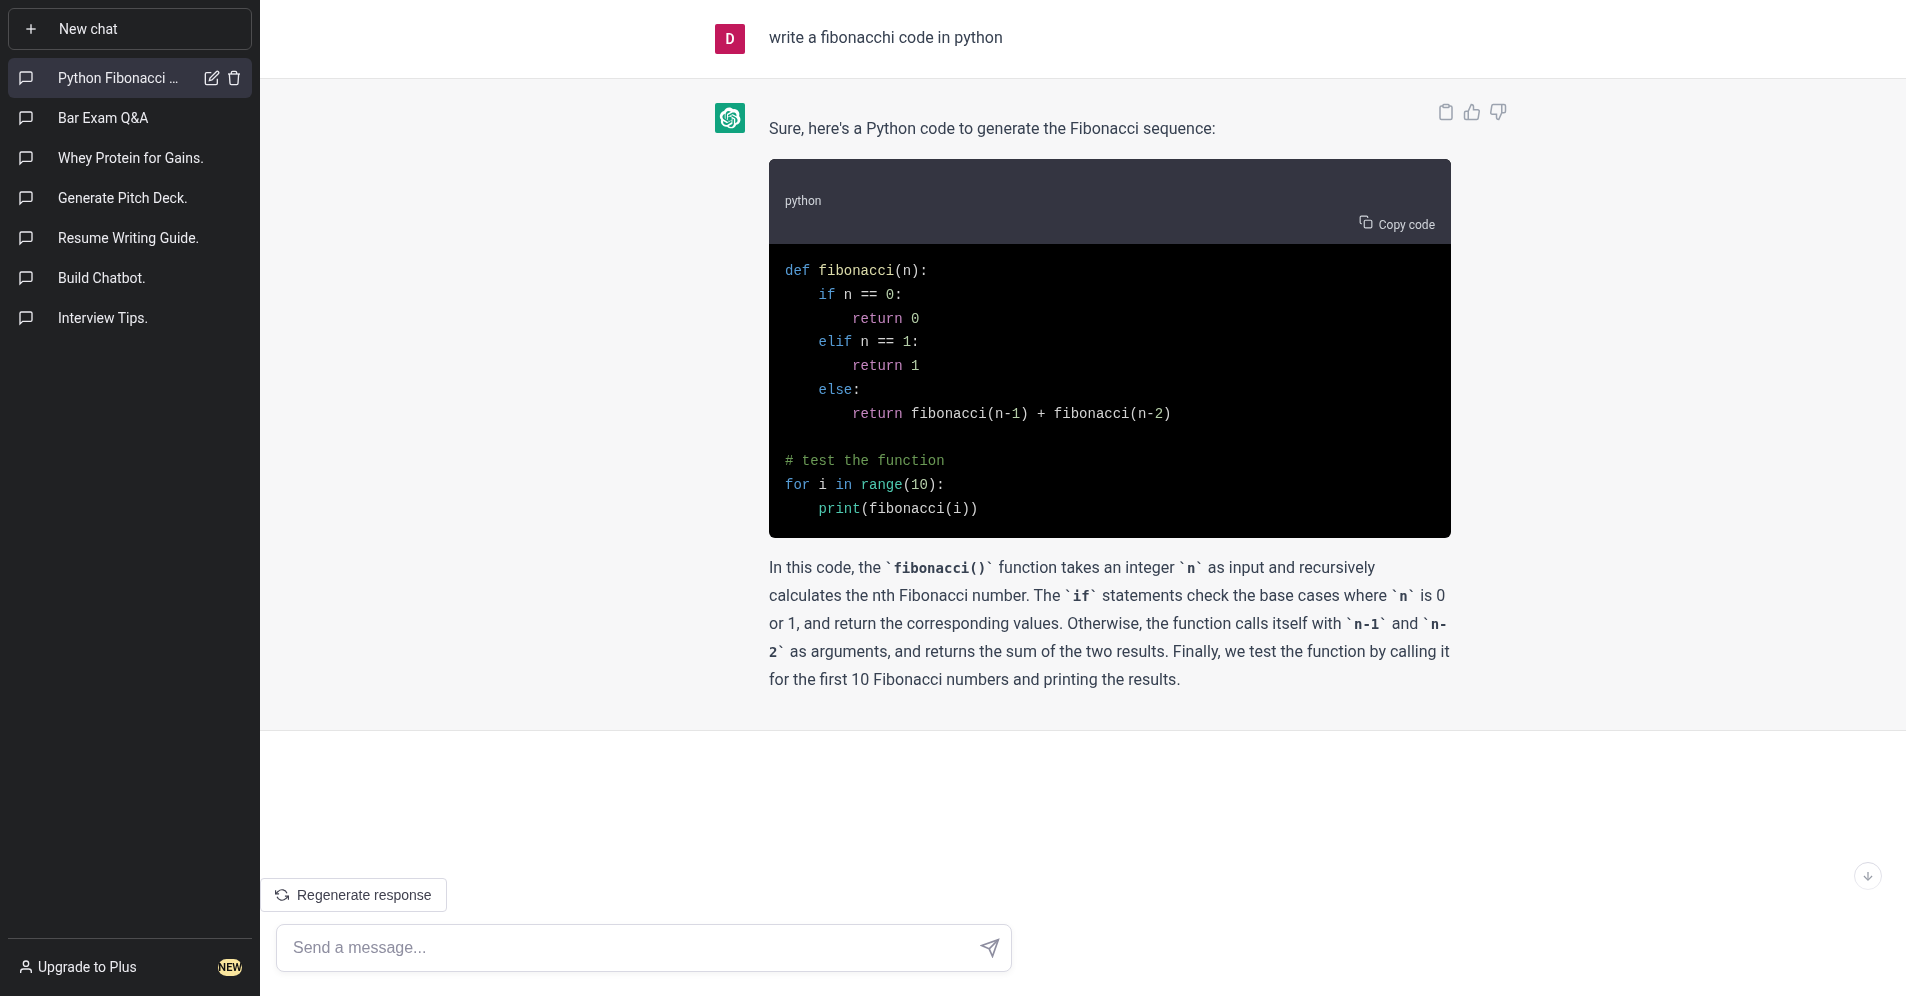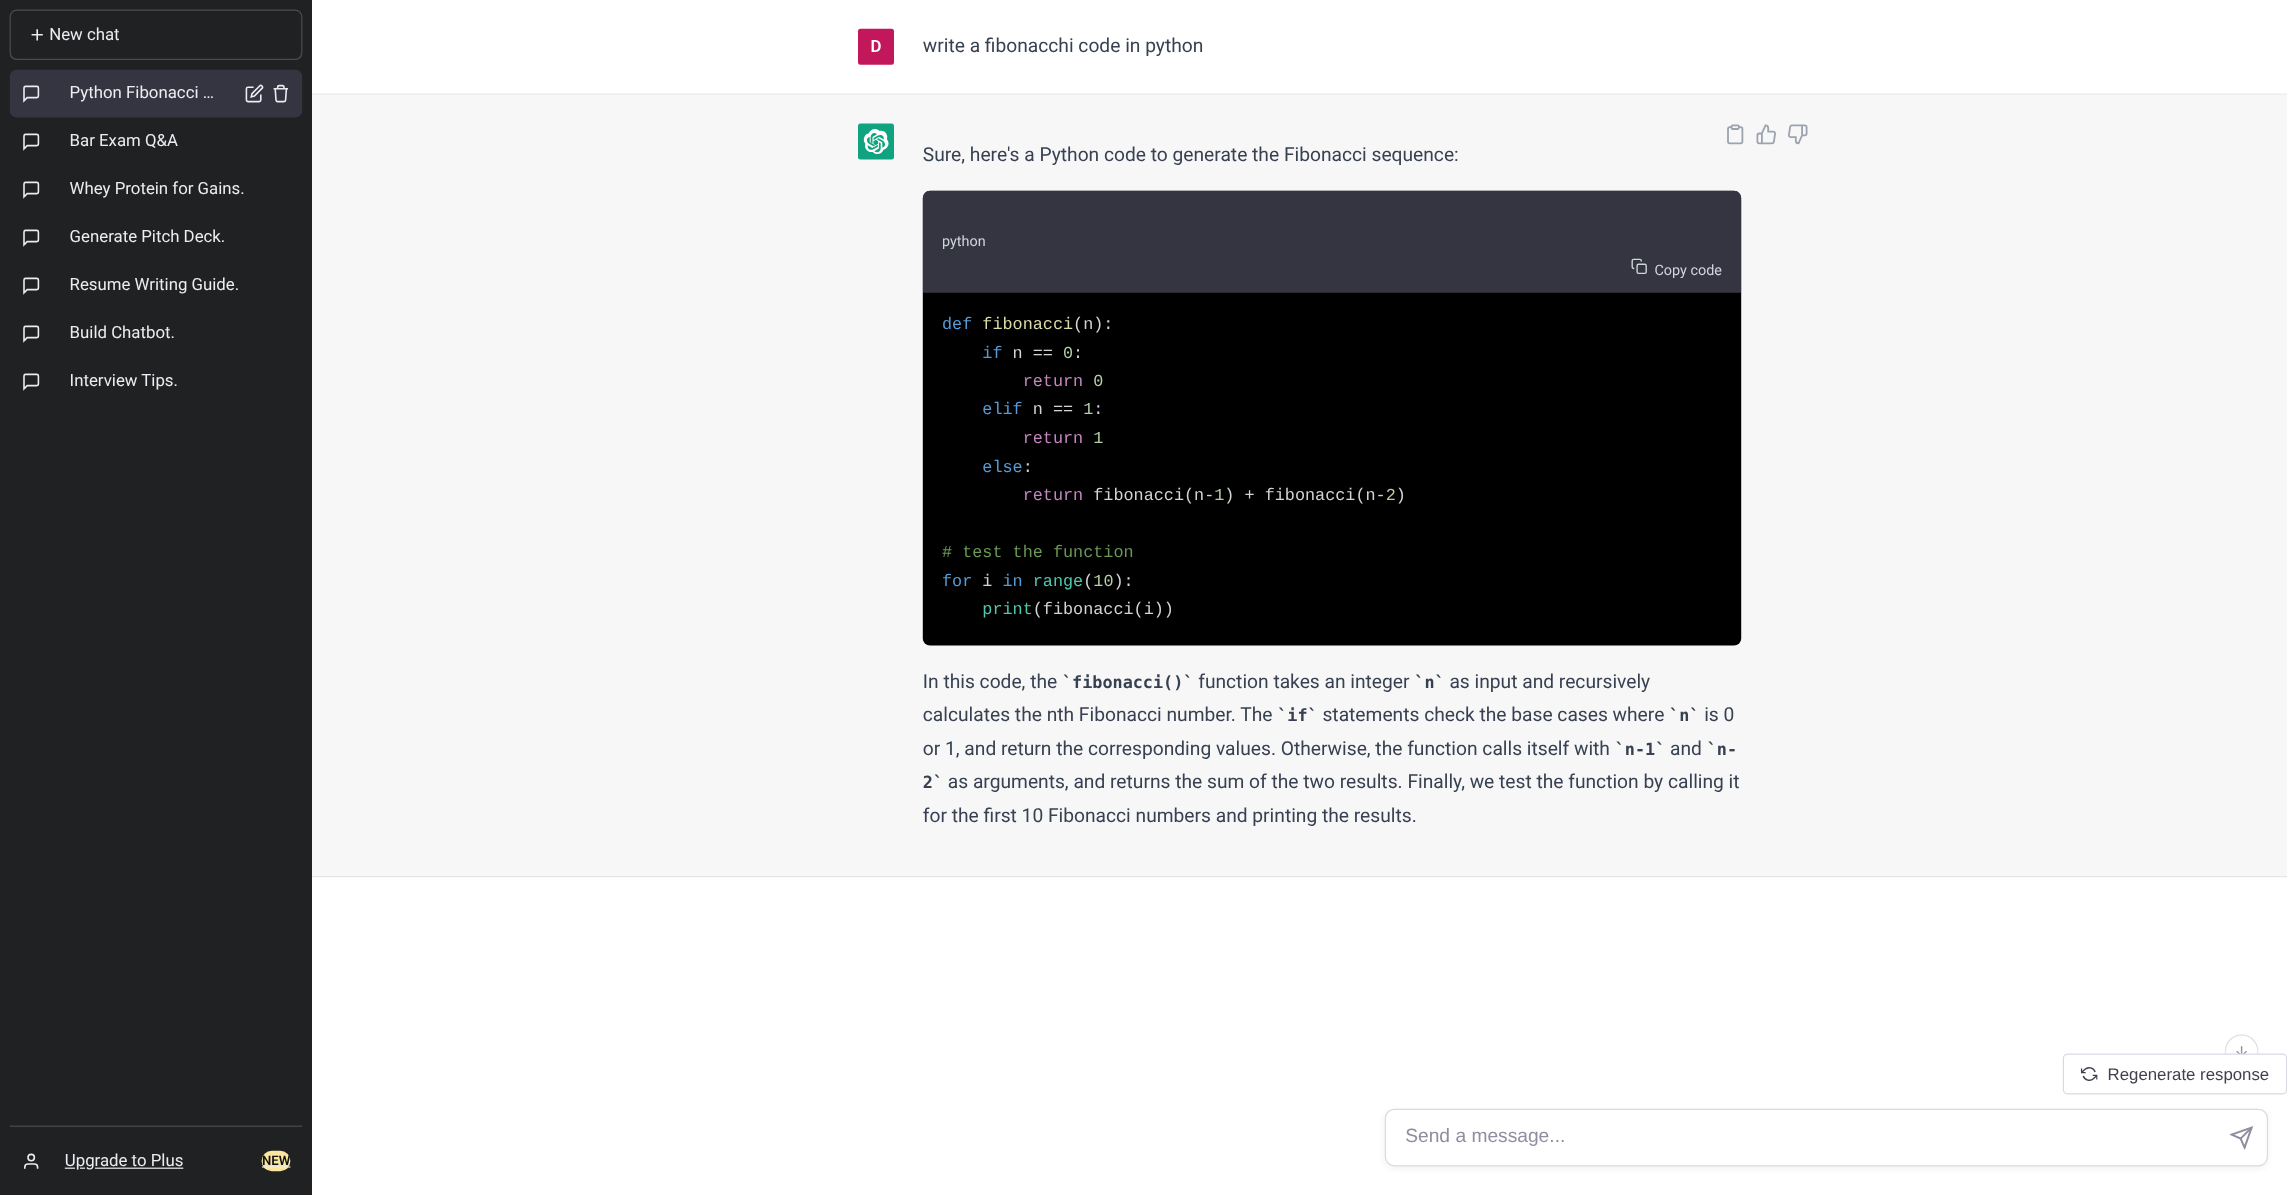--- a/index.html
+++ b/index.html
@@ -1,31 +1,31 @@
 <!DOCTYPE html>
 <html><head>
 <meta charset="utf-8">
 <style>
 * { box-sizing: border-box; margin: 0; padding: 0; }
 html, body { height: 100%; font-family: -apple-system, BlinkMacSystemFont, "Segoe UI", Roboto, Helvetica, Arial, sans-serif; }
 body { display: flex; background: #fff; color: #374151; overflow: hidden; }
 
 
 .sidebar { width: 260px; background: #202123; color: #ececf1; display: flex; flex-direction: column; padding: 8px; }
-.new-chat { display: flex; align-items: center; gap: 2px; padding: 12px 14px; border: 1px solid #4d4d4f; border-radius: 6px; cursor: pointer; font-size: 14px; }
+.new-chat { display: flex; align-items: center; gap: 20px; padding: 12px 14px; border: 1px solid #4d4d4f; border-radius: 6px; cursor: pointer; font-size: 14px; }
 .plus-icon { width: 16px; height: 16px; }
 .conversations { flex: 1; margin-top: 8px; overflow-y: auto; }
 .conv-item { display: flex; align-items: center; gap: 24px; padding: 12px 10px; border-radius: 6px; font-size: 14px; cursor: pointer; position: relative; }
 .conv-item.active { background: #343541; }
 .conv-title { flex: 1; white-space: nowrap; overflow: hidden; text-overflow: ellipsis; }
 .conv-actions { display: none; gap: 6px; }
 .conv-item.active .conv-actions { display: flex; }
 .chat-icon, .edit-icon, .trash-icon, .user-icon { width: 16px; height: 16px; flex-shrink: 0; }
 .side-footer { border-top: 1px solid #4d4d4f; padding-top: 8px; }
-.upgrade { display: flex; align-items: center; gap: 20px; padding: 12px 10px; border-radius: 6px; font-size: 14px; cursor: pointer; text-decoration: underline; }
+.upgrade { display: flex; align-items: flex-start; gap: 4px; padding: 12px 10px; border-radius: 6px; font-size: 14px; cursor: pointer; }
 .new-badge { background: #fae69e; color: #111; font-size: 11px; font-weight: 600; padding: 2px 0; border-radius: 10px; margin-left: auto; }
 
 
 .main { flex: 1; display: flex; flex-direction: column; position: relative; }
 .messages { flex: 1; overflow-y: auto; padding-bottom: 160px; }
 .msg-row { border-bottom: 1px solid #e5e5e5; }
 .msg-row.assistant { background: #f7f7f8; }
 .msg-inner { max-width: 768px; margin: 0 auto; display: flex; gap: 24px; padding: 24px 16px; position: relative; }
 .avatar { width: 30px; height: 30px; border-radius: 2px; flex-shrink: 0; display: flex; align-items: center; justify-content: center; font-weight: 600; color: #fff; font-size: 14px; }
 .avatar.user { background: #c2185b; }
@@ -45,21 +45,21 @@
 .tok-pn { color: #d4d4d4; }
 .tok-num { color: #b5cea8; }
 .tok-cm { color: #6a9955; }
 .tok-bi { color: #4ec9b0; }
 .tok-ret { color: #c586c0; }
 
 .prose p { margin: 12px 0; }
 .prose code.inline { font-family: "SFMono-Regular", Consolas, monospace; font-size: 14px; font-weight: 600; }
 
 
-.bottom-area { position: absolute; bottom: 0; left: 0; right: 0; background: linear-gradient(180deg, rgba(255,255,255,0) 0%, #fff 40%); padding: 16px 0 24px; display: flex; flex-direction: column; align-items: flex-end; }
+.bottom-area { position: absolute; bottom: 0; left: 0; right: 0; background: linear-gradient(180deg, rgba(255,255,255,0) 0%, #fff 40%); padding: 16px 0 24px; display: flex; flex-direction: column; align-items: flex-start; }
 .regen-btn { display: inline-flex; align-items: center; gap: 8px; border: 1px solid #d9d9e3; background: #fff; padding: 8px 14px; border-radius: 4px; font-size: 14px; color: #40414f; cursor: pointer; margin-bottom: 12px; }
 .input-row { width: 100%; max-width: 768px; padding: 0 16px; position: relative; }
 .msg-input { width: 100%; border: 1px solid #d9d9e3; border-radius: 8px; padding: 14px 48px 14px 16px; font-size: 16px; box-shadow: 0 2px 6px rgba(0,0,0,0.05); outline: none; color: #374151; }
 .msg-input::placeholder { color: #8e8ea0; }
 .send-btn { position: absolute; right: 28px; top: 50%; transform: translateY(-50%); width: 20px; height: 20px; color: #8e8ea0; cursor: pointer; }
 
 .scroll-down { position: absolute; right: 24px; bottom: 106px; width: 28px; height: 28px; border: 1px solid #d9d9e3; border-radius: 50%; background: #fff; display: flex; align-items: center; justify-content: center; cursor: pointer; color: #6b7280; }
 </style>
 </head>
 <body>

